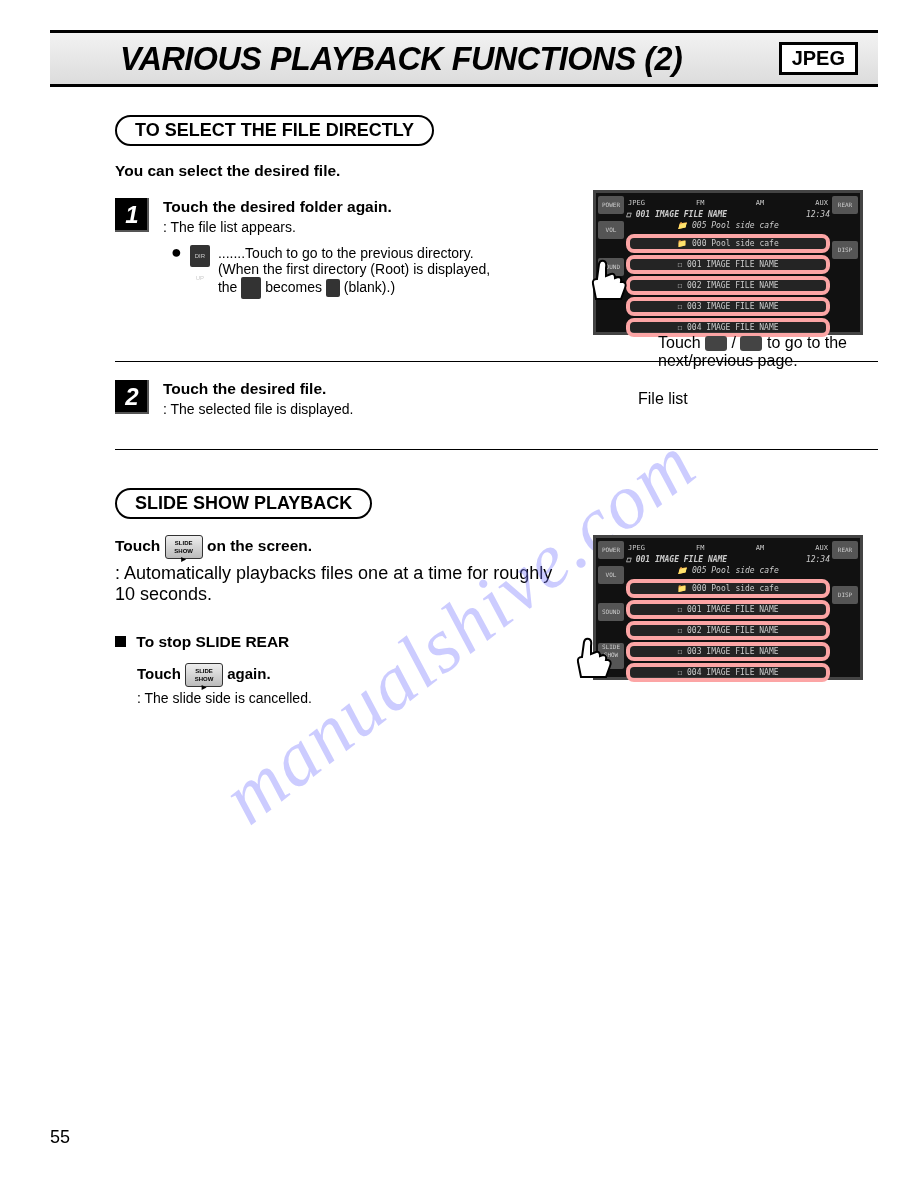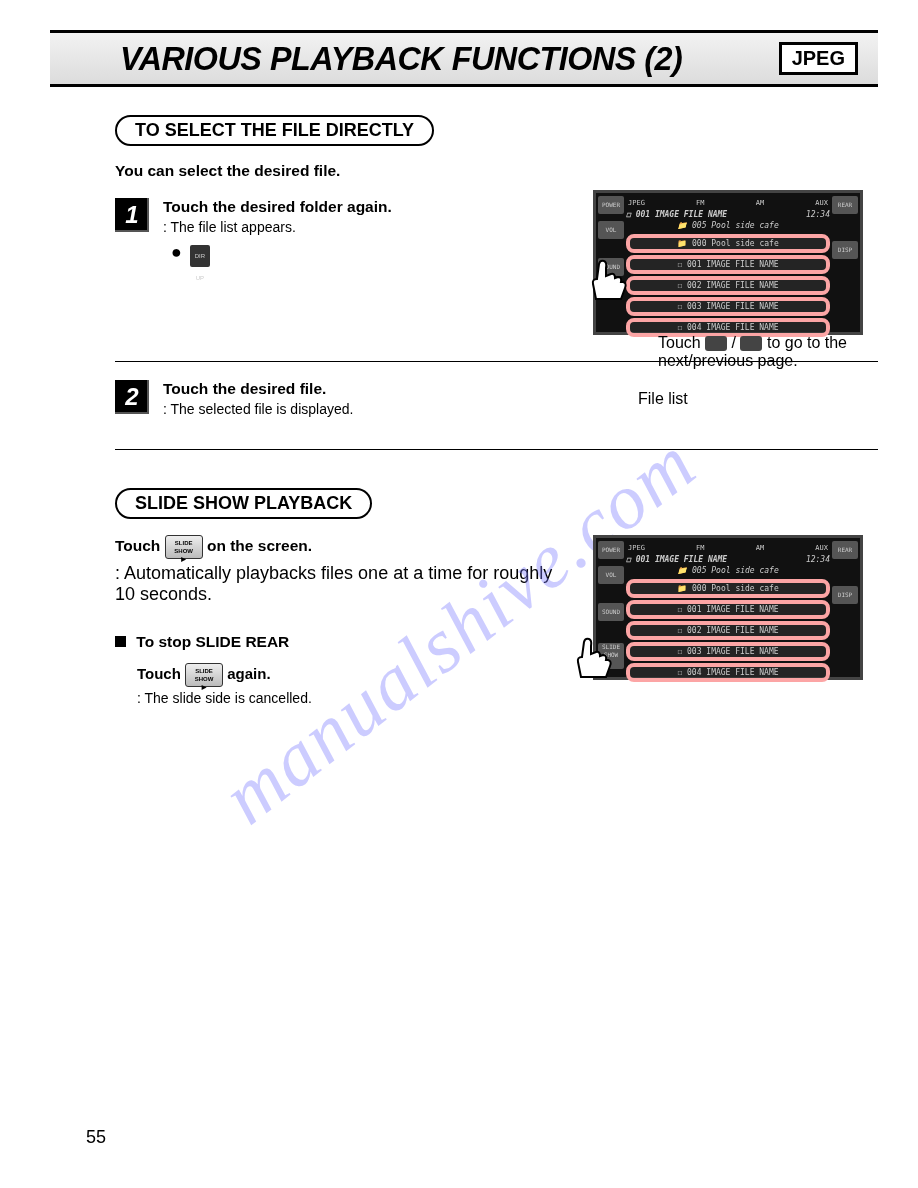--- a/index.html
+++ b/index.html
@@ -229,21 +229,20 @@
     margin-left: 22px;
   }
   .sub-body .t { font-weight: 700; font-size: 15px; }
   .sub-body .d { font-size: 14px; margin-top: 3px; }
   .page-num {
     position: absolute;
     bottom: 40px;
     left: 50px;
     font-size: 18px;
     font-weight: 400;
-    margin-left: 36px;
   }
   .watermark {
     position: absolute;
     top: 53%;
     left: 50%;
     transform: translate(-50%, -50%) rotate(-38deg);
     font-size: 78px;
     color: rgba(120, 120, 255, 0.38);
     font-style: italic;
     font-family: Georgia, serif;
@@ -272,20 +271,31 @@
       <div class="intro">You can select the desired file.</div>
 
       <div class="step-row">
         <div class="step-num">1</div>
         <div class="step-body">
           <div class="step-title">Touch the desired folder again.</div>
           <div class="step-desc">: The file list appears.</div>
           <div class="bullet-row">
             <span class="bullet-dot">●</span>
             <span class="icon-box">DIR UP</span>
+            <div>
+              <div>.......Touch to go to the previous directory.</div>
+              <div>(When the first directory (Root) is displayed,</div>
+              <div>
+                <span>the </span>
+                <span class="icon-box"></span>
+                <span> becomes </span>
+                <span class="icon-box-blank"></span>
+                <span> (blank).)</span>
+              </div>
+            </div>
           </div>
         </div>
       </div>
     </div>
 
     <div class="right-col" style="position:relative;">
       <div class="callout">
         
       </div>
       <div style="height:28px;"></div>

